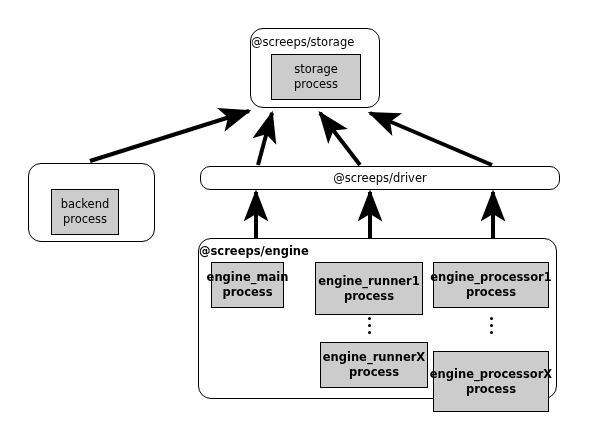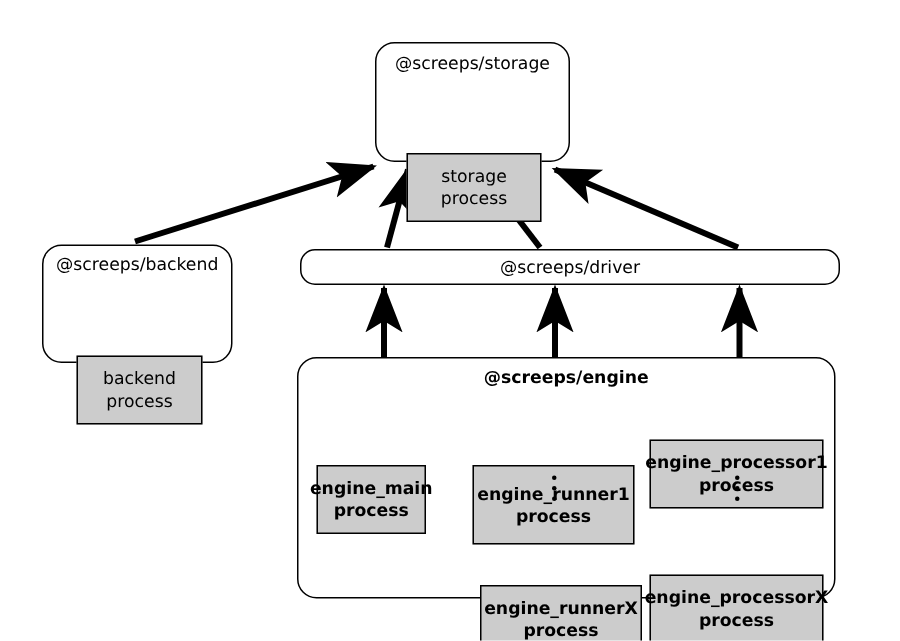--- a/index.html
+++ b/index.html
@@ -34,21 +34,21 @@
     position: absolute;
     box-sizing: border-box;
     background: #ffffff;
     border: 1.6px solid #000000;
     border-radius: 13px;
   }
   .package-title {
     position: absolute;
     left: 0;
     right: 0;
-    text-align: center;
+    text-align: left;
     font-size: 11.5px;
     line-height: 14px;
     white-space: nowrap;
   }
 
   
   .pill {
     position: absolute;
     box-sizing: border-box;
     background: #ffffff;
@@ -68,21 +68,20 @@
   .process {
     position: absolute;
     box-sizing: border-box;
     background: #cccccc;
     border: 1.6px solid #000000;
     display: flex;
     flex-direction: column;
     align-items: center;
     justify-content: center;
     text-align: center;
-    margin-top: 48px;
   }
   .process span {
     display: block;
     font-size: 11.5px;
     line-height: 15px;
     white-space: nowrap;
   }
 
   
   .vdots {
@@ -144,22 +143,21 @@
 
   <div class="package" style="left:250px; top:28px; width:130px; height:80px;">
     <div class="package-title" style="top:6px;">@screeps/storage</div>
     <div class="process" style="left:20px; top:25px; width:90px; height:46px;">
       <span>storage</span>
       <span>process</span>
     </div>
   </div>
 
   <div class="package" style="left:28px; top:163px; width:127px; height:79px;">
-    <div class="package-title" style="top:5px;">@screeps/backend</div>
-    <div class="process" style="left:22px; top:25px; width:84px; height:46px;">
+    <div class="process" style="left:22px; top:25px; width:68px; height:46px;">
       <span>backend</span>
       <span>process</span>
     </div>
   </div>
 
   <div class="pill" style="left:200px; top:166px; width:360px; height:24px;border-radius:10px;">
     <div class="pill-title">@screeps/driver</div>
   </div>
 
   <div class="package" style="left:198px; top:238px; width:359px; height:161px;font-weight:bold;">
@@ -168,40 +166,40 @@
     <div class="process" style="left:12px; top:23px; width:73px; height:46px;">
       <span>engine_main</span>
       <span>process</span>
     </div>
 
     <div class="process" style="left:116px; top:23px; width:108px; height:53px;">
       <span>engine_runner1</span>
       <span>process</span>
     </div>
 
-    <div class="process" style="left:234px; top:6px; width:116px; height:46px;">
+    <div class="process" style="left:234px; top:23px; width:116px; height:46px;">
       <span>engine_processor1</span>
       <span>process</span>
     </div>
 
     <div class="vdots" style="left:165px; top:78px; height:17px;">
       <i></i>
         <i></i>
         <i></i>
     </div>
     <div class="vdots" style="left:287px; top:78px; height:17px;">
       <i></i>
         <i></i>
         <i></i>
     </div>
 
     <div class="process" style="left:121px; top:103px; width:108px; height:46px;">
       <span>engine_runnerX</span>
       <span>process</span>
     </div>
 
-    <div class="process" style="left:234px; top:96px; width:116px; height:46px;">
+    <div class="process" style="left:234px; top:112px; width:116px; height:61px;">
       <span>engine_processorX</span>
       <span>process</span>
     </div>
   </div>
 
 </div>
 
 </body></html>

